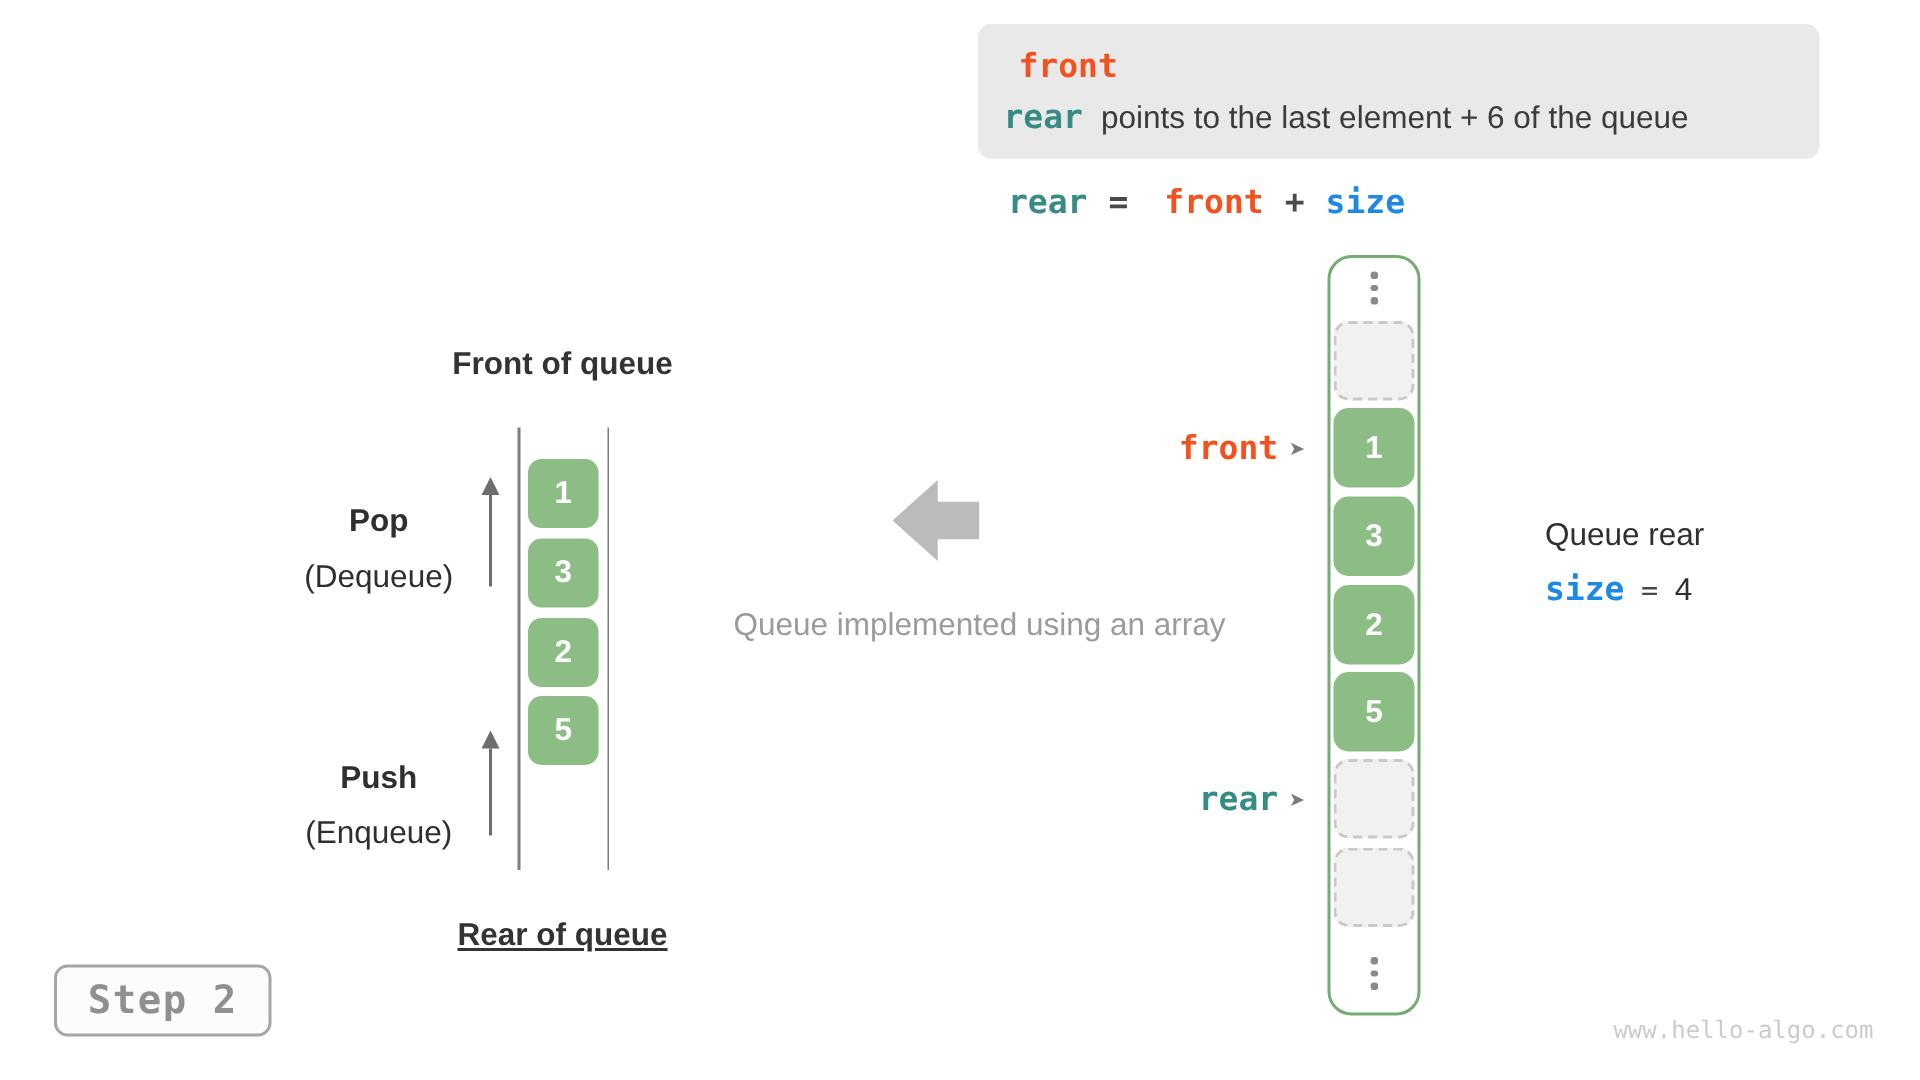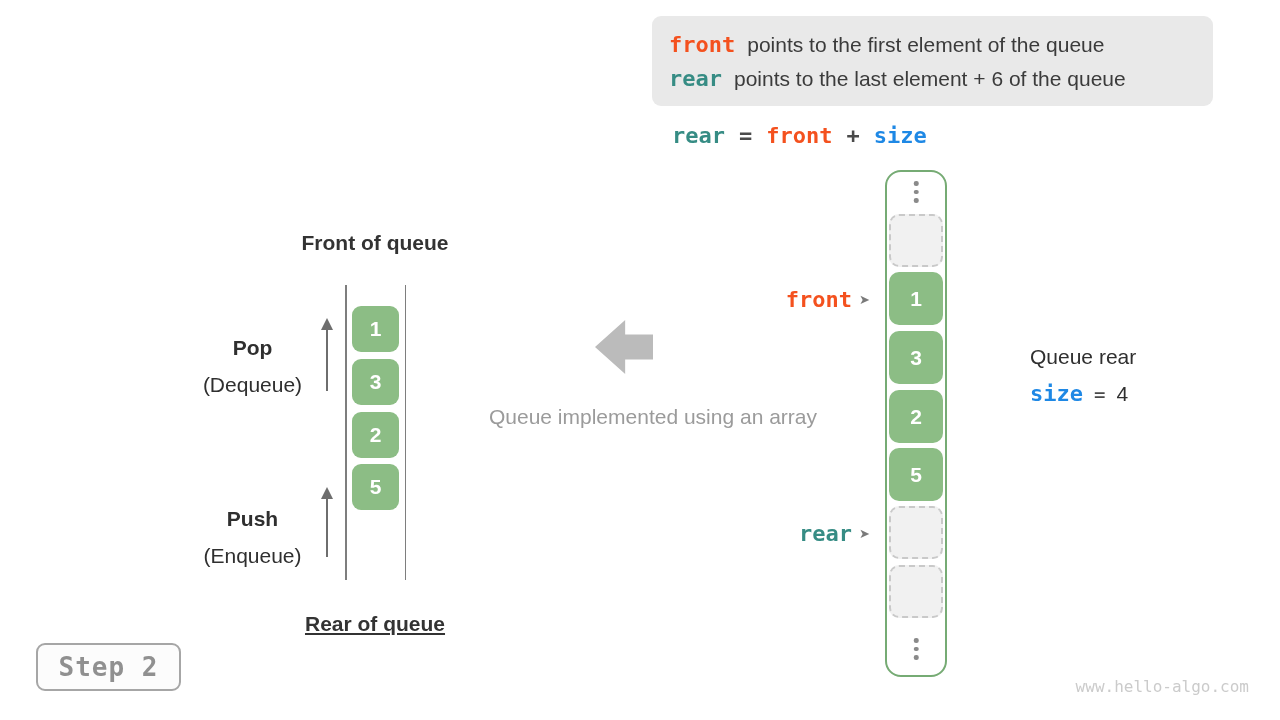--- a/index.html
+++ b/index.html
@@ -6,21 +6,21 @@
   html, body { background: #ffffff; }
   #canvas {
     position: relative;
     width: 1280px; height: 720px;
     background: #ffffff;
     font-family: "Liberation Sans", sans-serif;
     overflow: hidden;
   }
   .abs { position: absolute; }
   .mono { font-family: "DejaVu Sans Mono", "Liberation Mono", monospace; font-weight: bold; }
-  .orange { color: #F4511E; }
+  .orange { color: #F4511E; margin-left: 10px; }
   .teal   { color: #368C84; }
   .blue   { color: #1E88E5; }
 
   
   .info-box {
     left: 652px; top: 16px; width: 561px; height: 90px;
     background: #E9E9E9; border-radius: 9px;
     display: flex; flex-direction: column; justify-content: center;
     padding-left: 17px; gap: 9px;
   }
@@ -110,21 +110,20 @@
   }
 </style>
 </head>
 <body>
 
 <div id="canvas">
 
   <div class="abs info-box">
     <div class="info-line">
       <span class="code mono orange">front</span>
-      <span class="txt">points to the first element of the queue</span>
     </div>
     <div class="info-line">
       <span class="code mono teal">rear</span>
       <span class="txt">points to the last element + 6 of the queue</span>
     </div>
   </div>
 
   <div class="abs formula mono">
     <span class="teal">rear</span>
     <span class="op">=</span>

